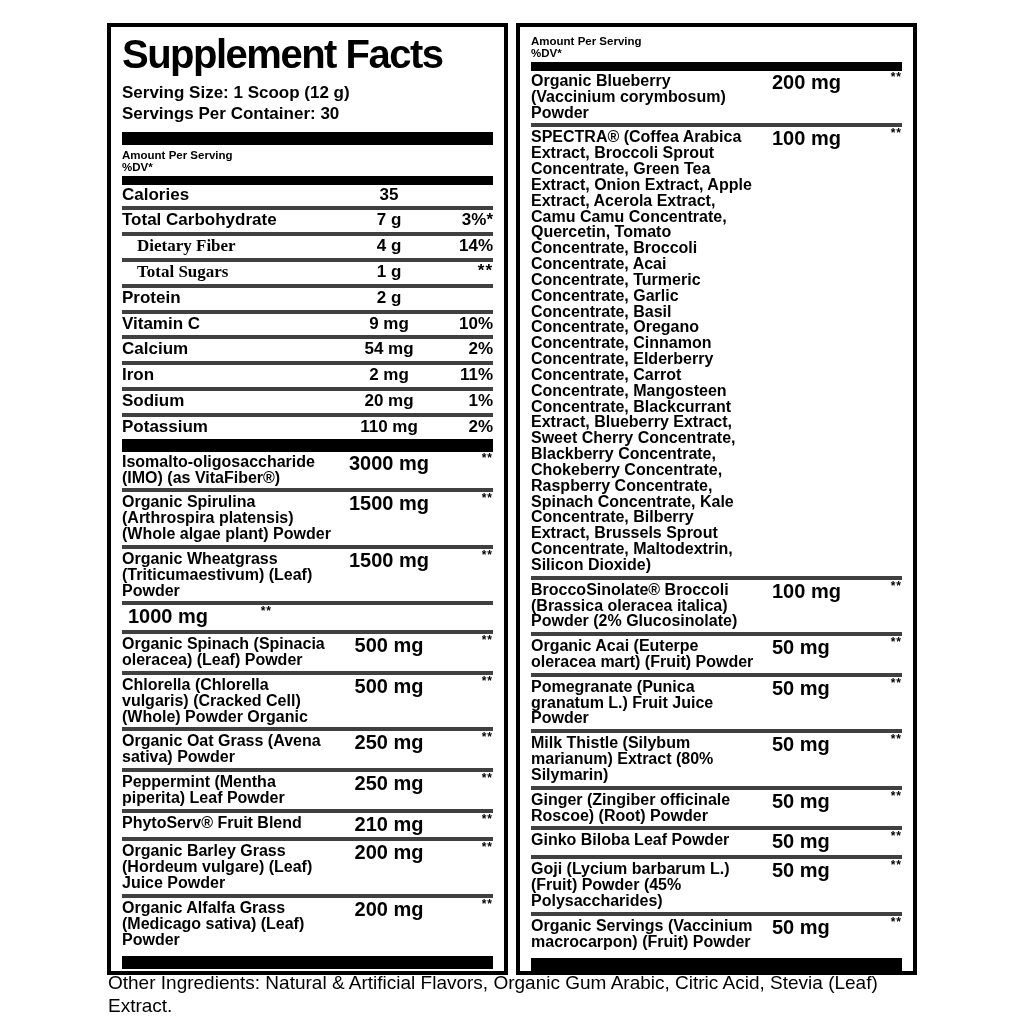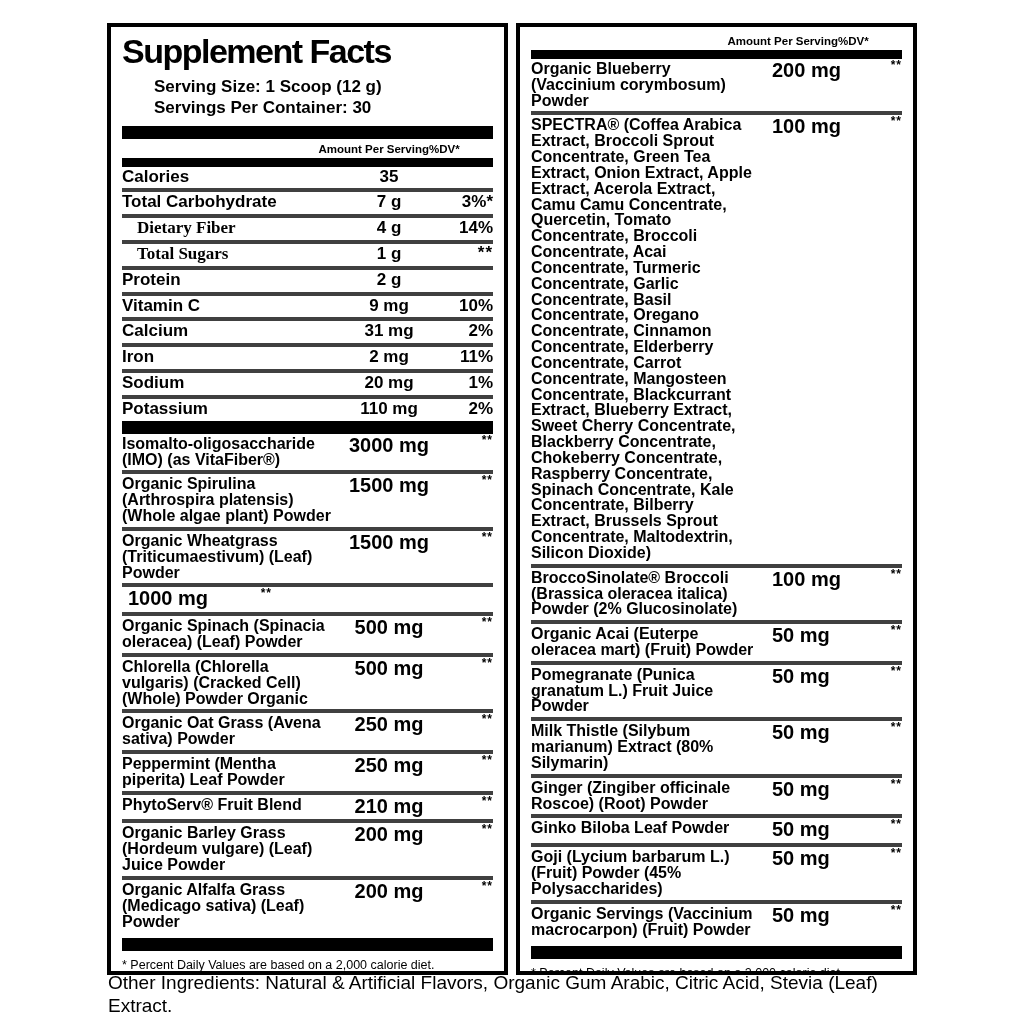--- a/index.html
+++ b/index.html
@@ -21,43 +21,43 @@
   .panel {
     width: 401px; height: 952px;
     border: 4px solid #000;
     background: #fff;
     padding: 4px 11px 8px 11px;
     display: flex;
     flex-direction: column;
     overflow: hidden;
   }
   .title {
-    font-size: 34px;
+    font-size: 40px;
     font-weight: bold;
     letter-spacing: -1.5px;
     line-height: 1.0;
     margin: 3px 0 8px 0;
   }
   .serving-line {
     font-size: 17px;
     font-weight: bold;
     line-height: 1.25;
-    margin-left: 32px;
   }
   .bar { background: #000; width: 100%; flex-shrink: 0; }
   .bar.thick { height: 13px; }
   .bar.med   { height: 9px; }
   .mt7 { margin-top: 7px; }
   .hdr-row {
     display: flex;
     justify-content: flex-end;
     align-items: baseline;
     font-size: 11.5px;
     font-weight: bold;
     padding: 4px 0 3px 0;
+    flex-direction: column;
   }
   .hdr-dv { width: 64px; text-align: left; }
   .rows { display: block; }
   .rows .row {
     display: flex;
     align-items: flex-start;
     padding: 2px 0 3px 0;
   }
   .rows .row + .row { border-top: 4px solid #404040; }
   .row .name {
@@ -151,21 +151,21 @@
           <div class="amt">2 g</div>
           <div class="dv"></div>
         </div>
         <div class="row">
           <div class="name">Vitamin C</div>
           <div class="amt">9 mg</div>
           <div class="dv">10%</div>
         </div>
         <div class="row">
           <div class="name">Calcium</div>
-          <div class="amt">31 mg</div>
+          <div class="amt">54 mg</div>
           <div class="dv">2%</div>
         </div>
         <div class="row">
           <div class="name">Iron</div>
           <div class="amt">2 mg</div>
           <div class="dv">11%</div>
         </div>
         <div class="row">
           <div class="name">Sodium</div>
           <div class="amt">20 mg</div>

